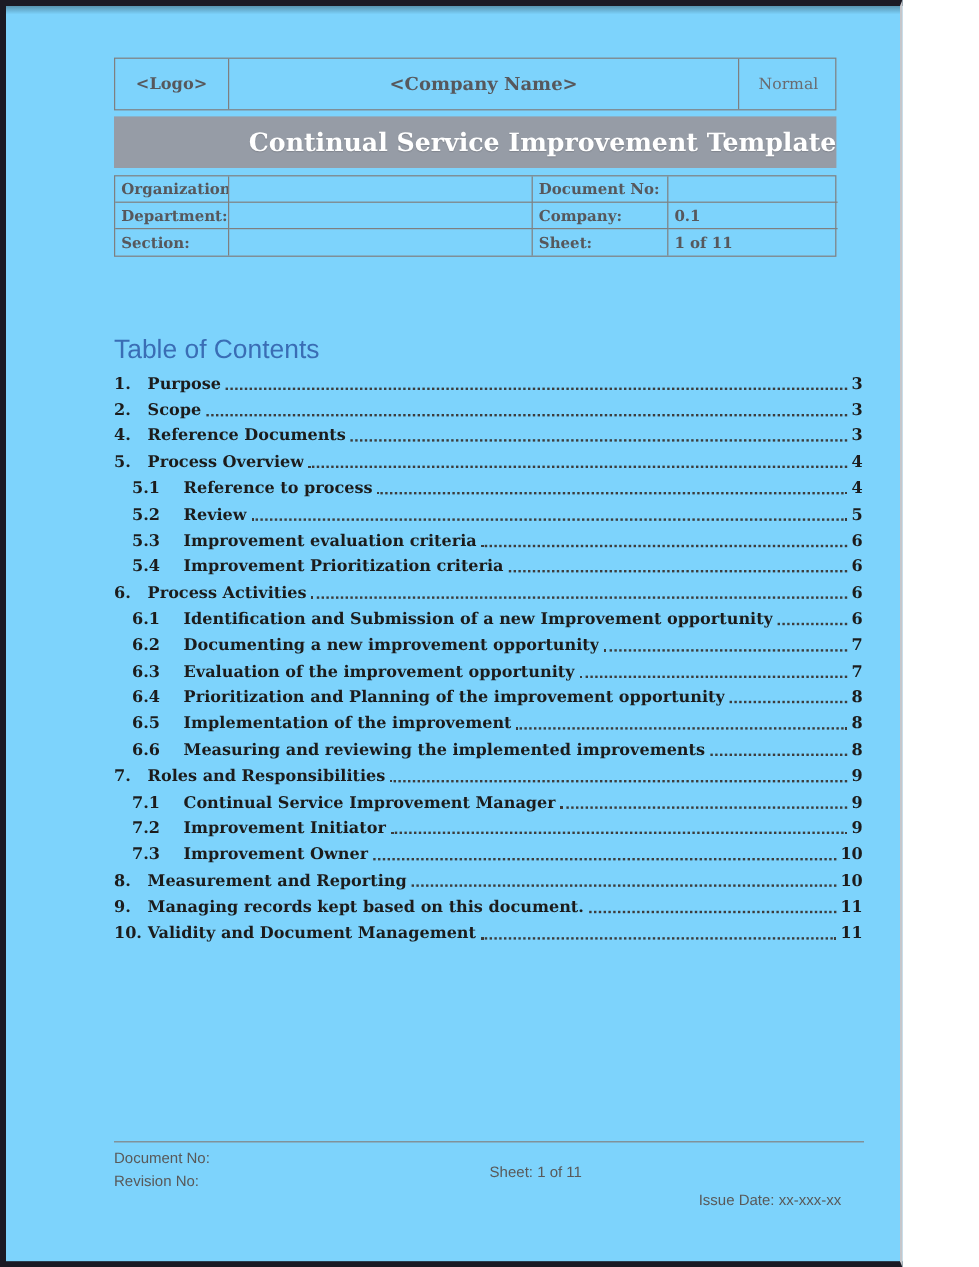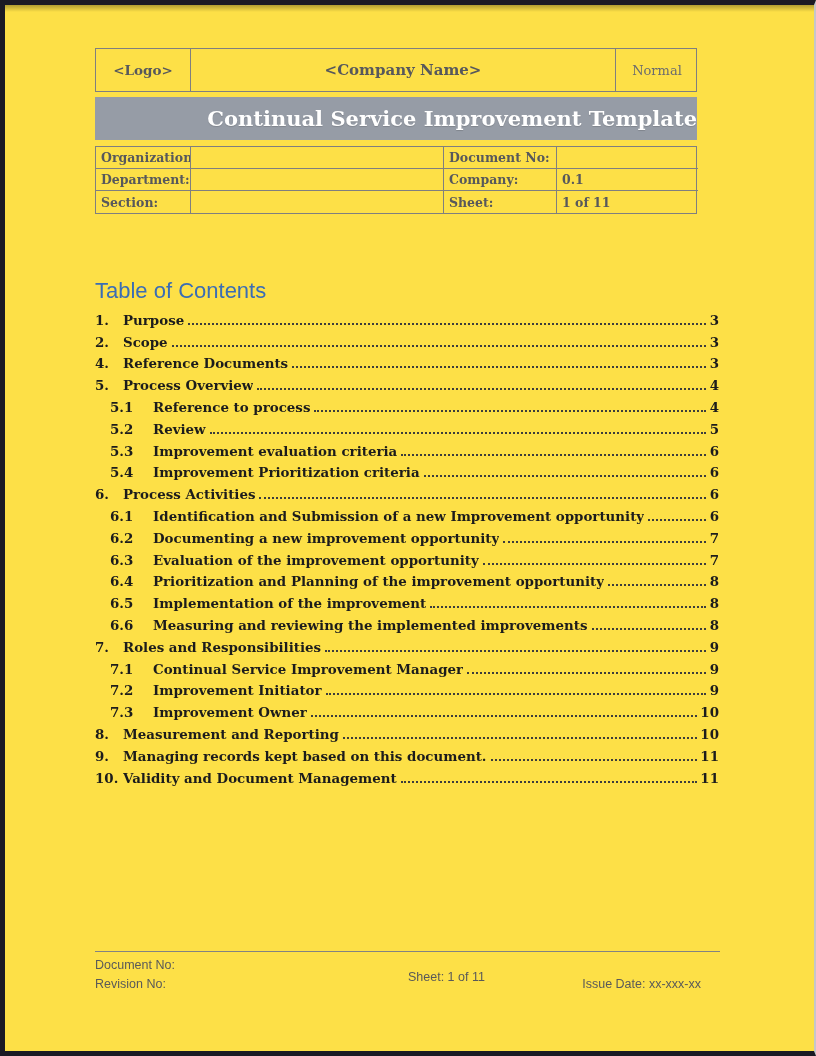--- a/index.html
+++ b/index.html
@@ -7,23 +7,23 @@
     --band:#969ca6;
     --frame:#1b1a24;
     --ink:#57585c;
     --toc-ink:#1c1c1c;
     --border-gray:#7f7f7f;
     --footer-ink:#595959;
   }
   html,body{margin:0;padding:0;background:#ffffff;}
   .page{
     position:relative;
-    width:816px;height:1056px;
+    width:752px;height:1056px;
     box-sizing:border-box;
-    background:#fde047;
+    background:#7dd3fc;
     border-left:5px solid var(--frame);
     border-top:5px solid var(--frame);
     border-bottom:5px solid var(--frame);
     border-right:2px solid #c6c6ca;
     font-family:"DejaVu Serif", serif;
     overflow:hidden;
   }
   .page::after{
     content:"";position:absolute;top:0;left:0;right:0;height:7px;
     background:linear-gradient(rgba(0,0,0,.30),rgba(0,0,0,0));
@@ -115,21 +115,21 @@
   
   .footer{
     position:absolute;left:90px;top:946px;width:625px;
     font-family:"Liberation Sans", sans-serif;
     font-size:12.5px;color:var(--footer-ink);
   }
   .footer-rule{border-top:1px solid #828282;height:0;margin-bottom:4px;}
   .footer-row{position:relative;height:19px;line-height:19px;}
   .f-left{position:absolute;left:0;top:0;}
   .f-center{position:absolute;left:313px;top:12px;}
-  .f-right{position:absolute;right:19px;top:0;}
+  .f-right{position:absolute;right:19px;top:16px;}
 </style>
 </head>
 <body>
 
 <div class="page">
   <div class="inner">
 
     <div class="header-table">
       <div class="header-cell cell-logo">
         <span>&lt;Logo&gt;</span>

